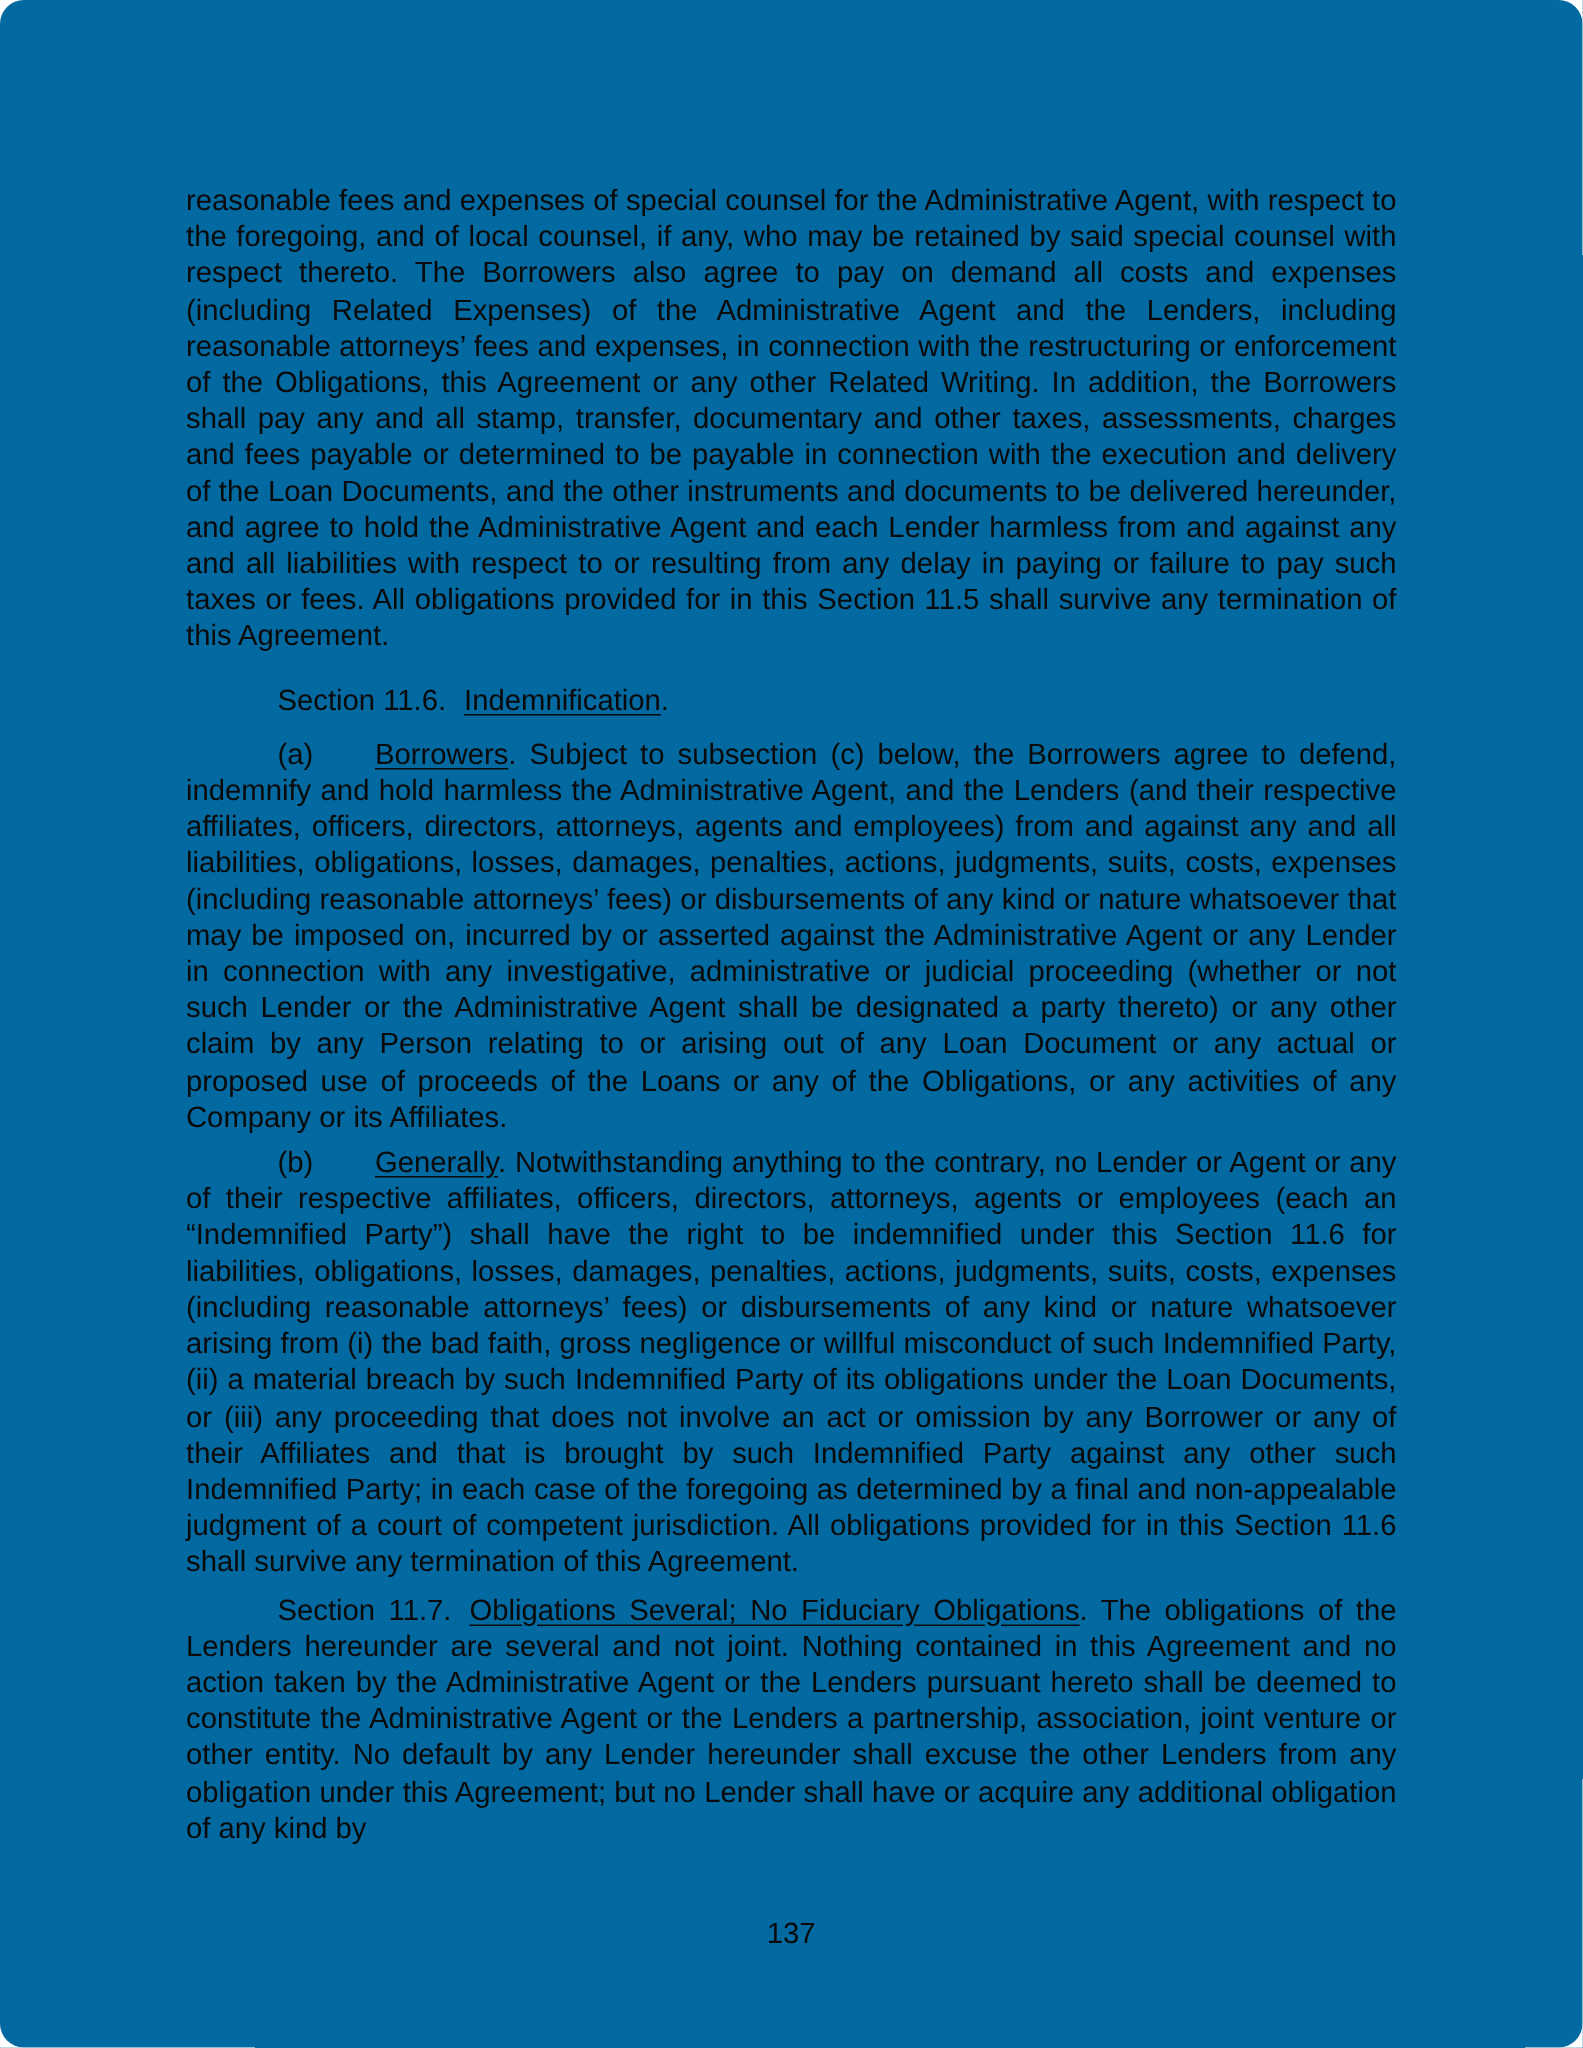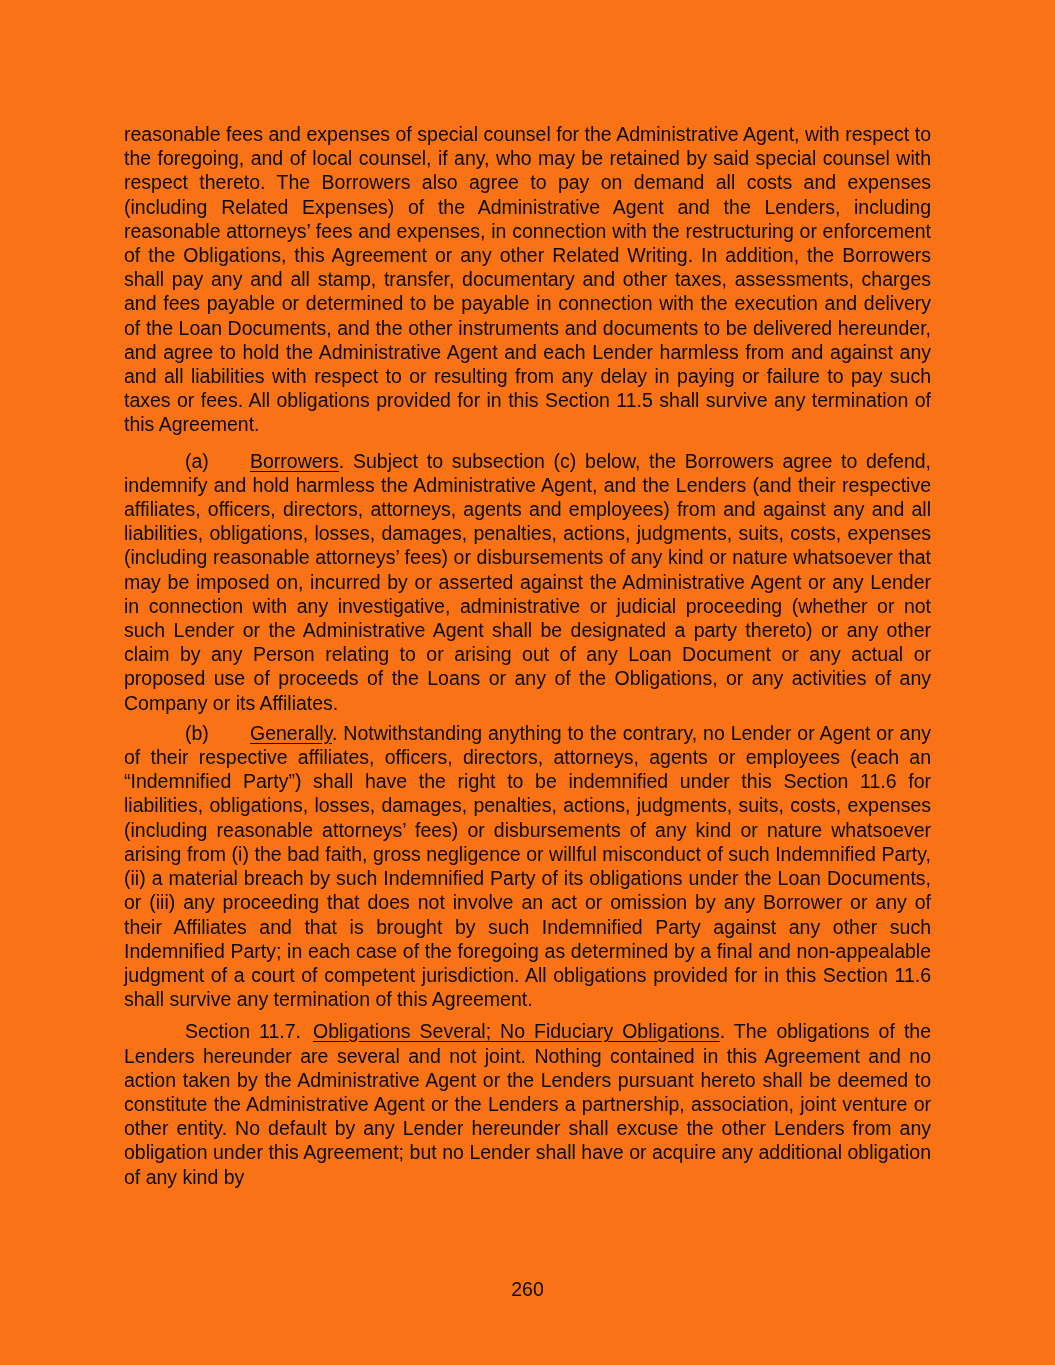--- a/index.html
+++ b/index.html
@@ -4,24 +4,25 @@
 <style>
   html, body {
     margin: 0;
     padding: 0;
     background: #ffffff;
   }
   .page {
     position: relative;
     width: 1055px;
     height: 1365px;
-    background: #f97316;
+    background: #0369a1;
     color: #000000;
     font-family: "Liberation Sans", sans-serif;
     overflow: hidden;
+    border-radius: 16px;
   }
   .content {
     position: absolute;
     left: 124px;
     top: 122px;
     width: 807px;
     font-size: 19.5px;
     line-height: 24.2px;
     text-align: justify;
     color: #0a0a0a;
@@ -60,23 +61,24 @@
   }
 </style>
 </head>
 <body>
 
 <div class="page">
   <div class="content">
 
     <p class="para">reasonable fees and expenses of special counsel for the Administrative Agent, with respect to the foregoing, and of local counsel, if any, who may be retained by said special counsel with respect thereto.  The Borrowers also agree to pay on demand all costs and expenses (including Related Expenses) of the Administrative Agent and the Lenders, including reasonable attorneys’ fees and expenses, in connection with the restructuring or enforcement of the Obligations, this Agreement or any other Related Writing.  In addition, the Borrowers shall pay any and all stamp, transfer, documentary and other taxes, assessments, charges and fees payable or determined to be payable in connection with the execution and delivery of the Loan Documents, and the other instruments and documents to be delivered hereunder, and agree to hold the Administrative Agent and each Lender harmless from and against any and all liabilities with respect to or resulting from any delay in paying or failure to pay such taxes or fees.  All obligations provided for in this Section 11.5 shall survive any termination of this Agreement.</p>
 
+    <p class="para indent mt-heading"><span class="sec-label">Section 11.6.</span><span class="u">Indemnification</span><span>.</span></p>
 
     <p class="para indent mt-sub-a"><span class="item-label">(a)</span><span class="u">Borrowers</span><span>.  Subject to subsection (c) below, the Borrowers agree to defend, indemnify and hold harmless the Administrative Agent, and the Lenders (and their respective affiliates, officers, directors, attorneys, agents and  employees) from and against any and all liabilities, obligations, losses, damages, penalties, actions, judgments, suits, costs, expenses (including reasonable attorneys’ fees) or disbursements of any kind or nature whatsoever that may be imposed on, incurred by or asserted against the Administrative Agent or any Lender in connection with any investigative, administrative or judicial proceeding (whether or not such Lender or the  Administrative Agent shall be designated a party thereto) or any other claim by any Person relating to or arising out of any Loan Document or any actual or proposed use of proceeds of the Loans or any of the Obligations, or any activities of any Company or its Affiliates.</span></p>
 
     <p class="para indent mt-sub-b"><span class="item-label">(b)</span><span class="u">Generally</span><span>.  Notwithstanding anything to the contrary, no Lender or Agent or any of their respective affiliates, officers, directors, attorneys, agents or employees (each an “Indemnified Party”) shall have the right to be indemnified under this Section 11.6 for liabilities, obligations, losses, damages, penalties, actions, judgments, suits, costs, expenses (including reasonable attorneys’ fees) or disbursements of any kind or nature whatsoever arising from (i) the bad faith, gross negligence or willful misconduct of such Indemnified Party, (ii) a material breach by such Indemnified Party of its obligations under the Loan Documents, or (iii) any proceeding that does not involve an act or omission by any Borrower or any of their Affiliates and that is brought by such Indemnified Party against any other such Indemnified Party; in each case of the foregoing as determined by a final and non-appealable judgment of a court of competent jurisdiction. All obligations provided for in this Section 11.6 shall survive any termination of this Agreement.</span></p>
 
     <p class="para indent mt-sec-117"><span class="sec-label">Section 11.7.</span><span class="u">Obligations Several; No Fiduciary Obligations</span><span>.  The obligations of the Lenders hereunder are several and not joint.  Nothing contained in this Agreement and no action taken by the Administrative Agent or the Lenders pursuant hereto shall be deemed to constitute the Administrative Agent or the Lenders a partnership, association, joint venture or other entity.  No default by any Lender hereunder shall excuse the other Lenders from any obligation under this Agreement; but no Lender shall have or acquire any additional obligation of any kind by</span></p>
 
   </div>
 
-  <div class="page-number">260</div>
+  <div class="page-number">137</div>
 </div>
 
 </body></html>

